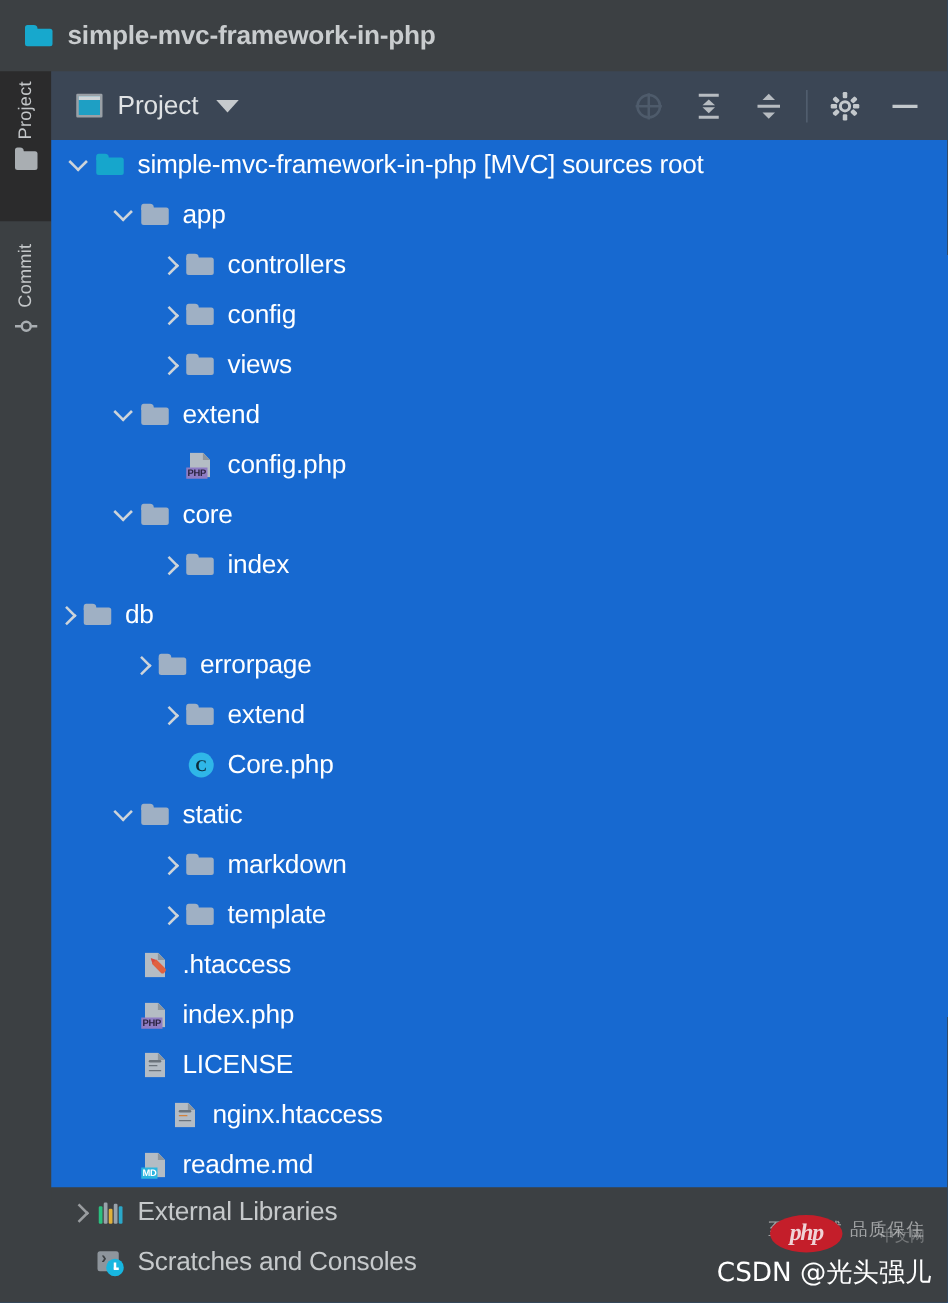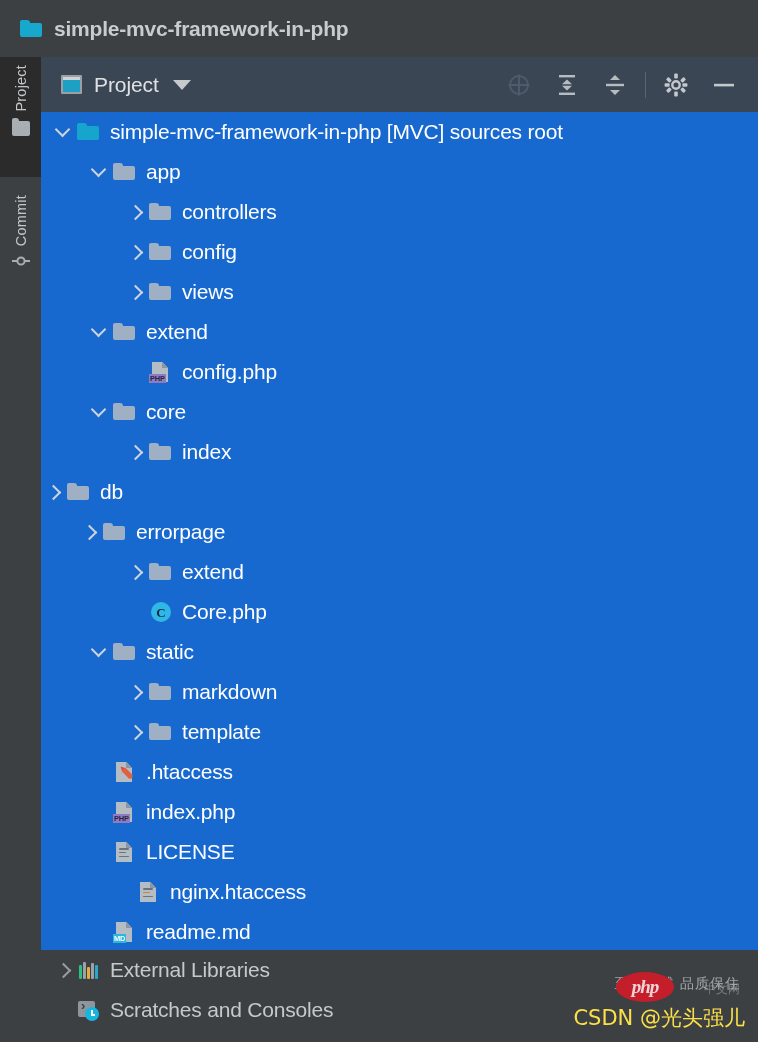--- a/index.html
+++ b/index.html
@@ -275,21 +275,21 @@
   .lbl .bold { font-weight: normal; }
   .wm-cn {
     position:absolute; right:18px; top:975px;
     font-size:14px; color: rgba(255,255,255,0.52);
     letter-spacing:1px;
     font-family:"DejaVu Sans", sans-serif;
     pointer-events:none;
   }
   .wm-csdn {
     position:absolute; right:13px; bottom:10px;
-    font-size:21px; color:#fde047;
+    font-size:21px; color:#ffffff;
     font-family:"DejaVu Sans", sans-serif;
     pointer-events:none;
   }
   .wm-php {
     position:absolute; right:84px; bottom:40px;
     width:58px; height:30px;
     border-radius:50%;
     background:#c41e2a;
     display:flex; align-items:center; justify-content:center;
     pointer-events:none;
@@ -497,21 +497,21 @@
         <div class="row" style="">
           <div class="chev right">
             <i></i>
           </div>
           <div class="icon ic-folder" style="--fc:#9fb0c4">
             <div class="tab"></div>
             <div class="body"></div>
           </div>
           <span class="lbl">db</span>
         </div>
-        <div class="row" style="padding-left:36px">
+        <div class="row" style="padding-left:60px">
           <div class="chev right">
             <i></i>
           </div>
           <div class="icon ic-folder" style="--fc:#9fb0c4">
             <div class="tab"></div>
             <div class="body"></div>
           </div>
           <span class="lbl">errorpage</span>
         </div>
         <div class="row" style="padding-left:82px">

